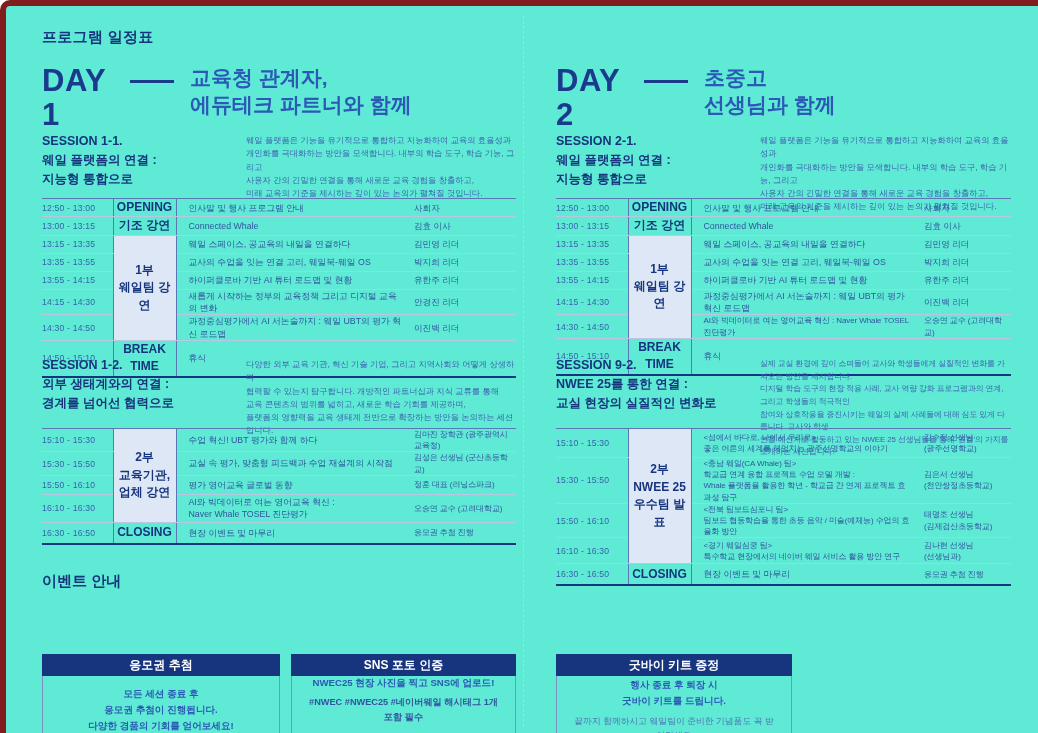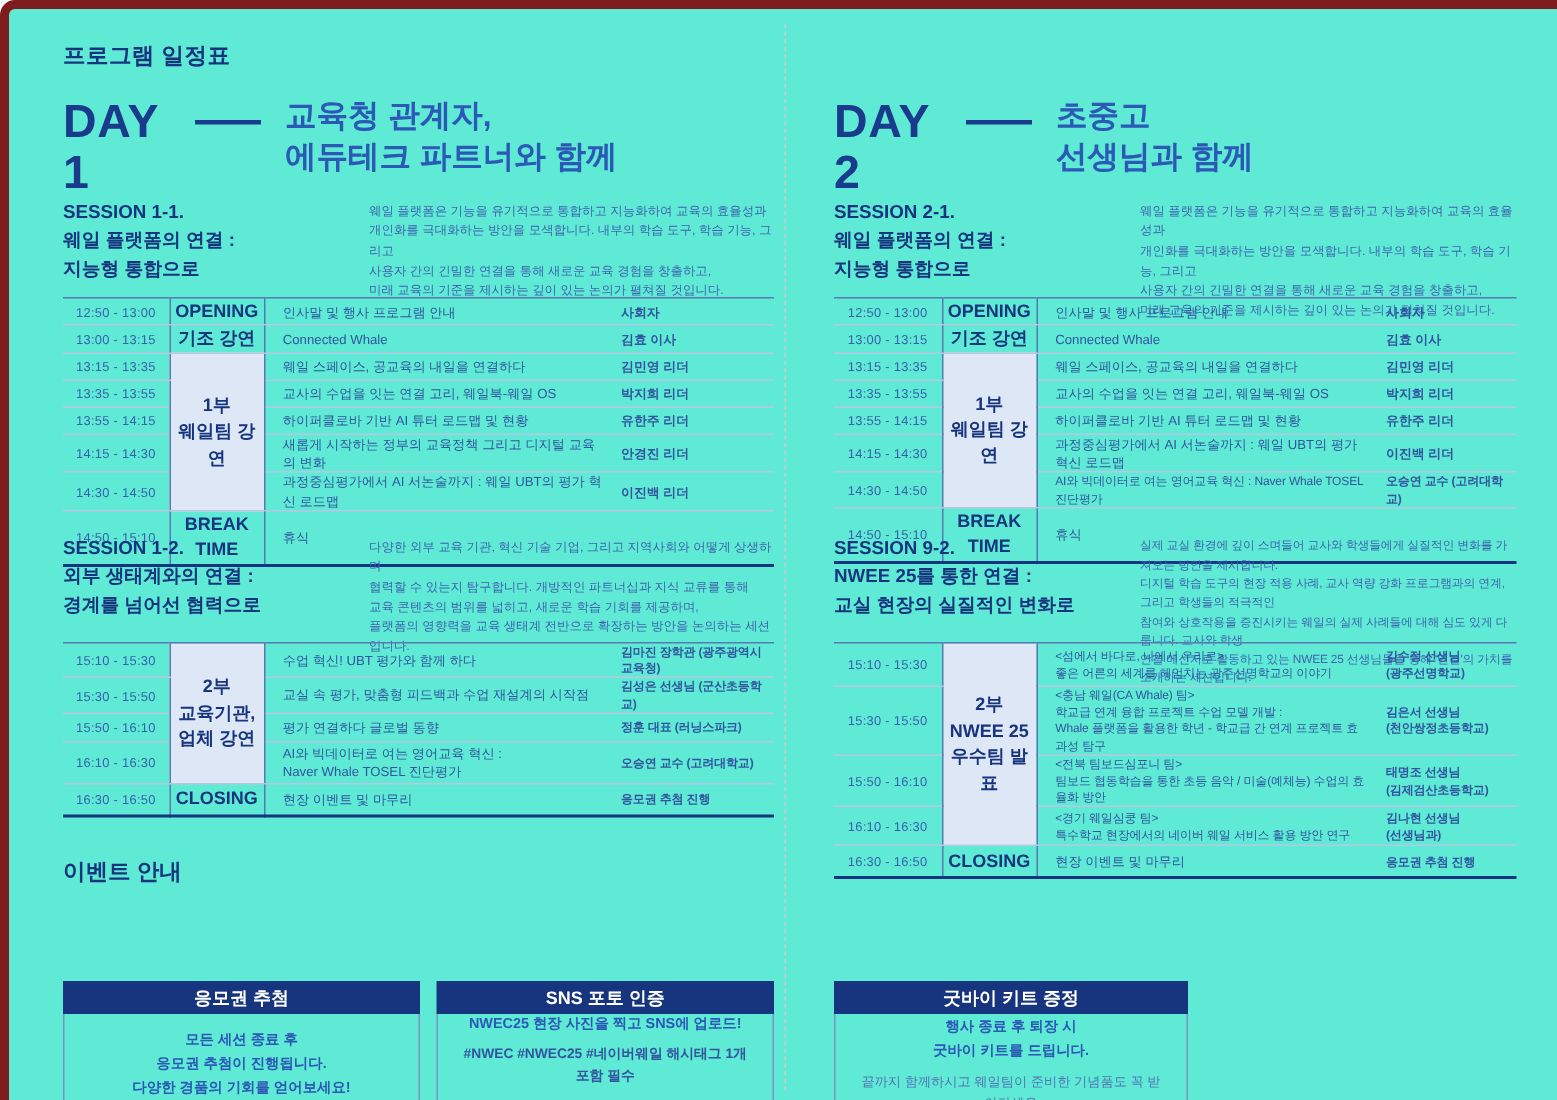--- a/index.html
+++ b/index.html
@@ -21,25 +21,25 @@
   .session-head.s2{top:350px;}
   .session-title{position:absolute;left:0;top:0;width:198px;font-size:12.5px;font-weight:800;color:#17357e;line-height:1.5;white-space:pre-line;}
   .session-desc{position:absolute;left:204px;right:0;top:2px;font-size:8.3px;color:#3f63b0;line-height:1.6;white-space:pre-line;}
   .session-desc.narrow{font-size:7.9px;letter-spacing:-.1px;}
 
   table.schedule{position:absolute;left:0;right:0;width:100%;border-collapse:collapse;table-layout:fixed;
     border-top:1px solid #5b77b4;border-bottom:2px solid #17357e;}
   table.schedule.s1{top:192px;}
   table.schedule.s2{top:422px;}
   td{border-bottom:1px solid #b9c7e3;vertical-align:middle;padding:0;}
-  td.time{font-size:8.6px;color:#3a5fae;text-align:center;border-right:1px solid #5b77b4;letter-spacing:.2px;}
+  td.time{font-size:8.6px;color:#3a5fae;text-align:left;border-right:1px solid #5b77b4;letter-spacing:.2px;}
   td.cat{font-size:12px;font-weight:700;color:#17357e;text-align:center;border-right:1px solid #5b77b4;border-left:1px solid #5b77b4;white-space:pre-line;line-height:1.45;padding:0 2px;}
   td.cat.shaded{background:#dde7f5;}
   td.ttl{font-size:8.8px;color:#33549f;padding-left:12px;padding-right:6px;white-space:pre-line;line-height:1.4;}
-  td.spk{font-size:8.6px;color:#33549f;padding-left:6px;padding-right:2px;white-space:pre-line;line-height:1.4;font-weight:bold;}
+  td.spk{font-size:8.6px;color:#33549f;padding-left:6px;padding-right:2px;white-space:pre-line;line-height:1.4;}
   td.small{font-size:8px;letter-spacing:-.1px;}
   tr.h18 td{height:17px;}
   tr.h19 td{height:18px;}
   tr.h21 td{height:20px;}
   tr.h26 td{height:25px;}
   tr.h28 td{height:27px;}
   tr.h29 td{height:28px;}
   tr.h37 td{height:36px;}
 
   .events-heading{position:absolute;left:0;top:566px;font-size:15px;font-weight:800;color:#17357e;}
@@ -158,21 +158,21 @@
           <td class="ttl">수업 혁신! UBT 평가와 함께 하다</td>
           <td class="spk small">김마진 장학관 (광주광역시교육청)</td>
         </tr>
         <tr class="h19">
           <td class="time">15:30 - 15:50</td>
           <td class="ttl">교실 속 평가, 맞춤형 피드백과 수업 재설계의 시작점</td>
           <td class="spk small">김성은 선생님 (군산초등학교)</td>
         </tr>
         <tr class="h19">
           <td class="time">15:50 - 16:10</td>
-          <td class="ttl">평가 연결하다 글로벌 동향</td>
+          <td class="ttl">평가 영어교육 글로벌 동향</td>
           <td class="spk small">정훈 대표 (러닝스파크)</td>
         </tr>
         <tr class="h28">
           <td class="time">16:10 - 16:30</td>
           <td class="ttl">AI와 빅데이터로 여는 영어교육 혁신 :
 Naver Whale TOSEL 진단평가</td>
           <td class="spk small">오승연 교수 (고려대학교)</td>
         </tr>
         <tr class="h21">
           <td class="time">16:30 - 16:50</td>

